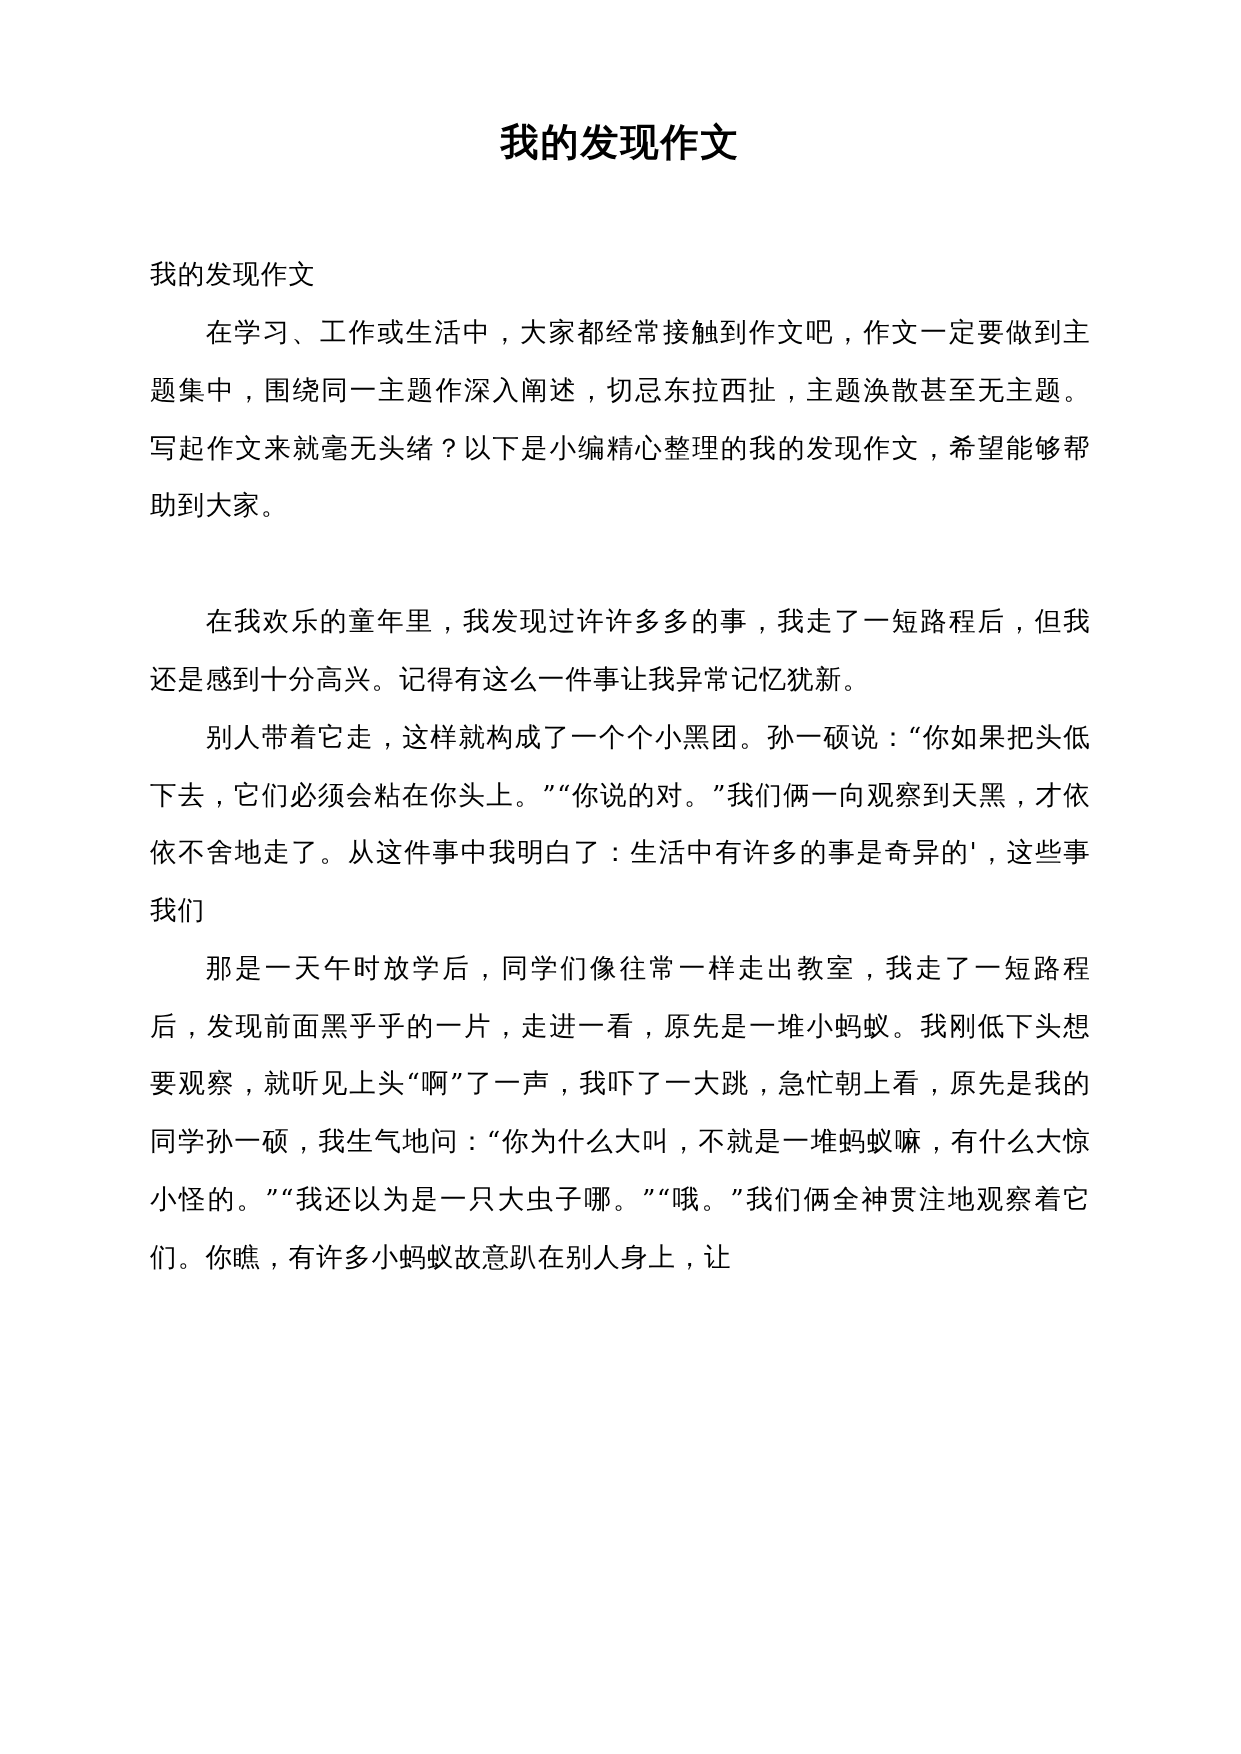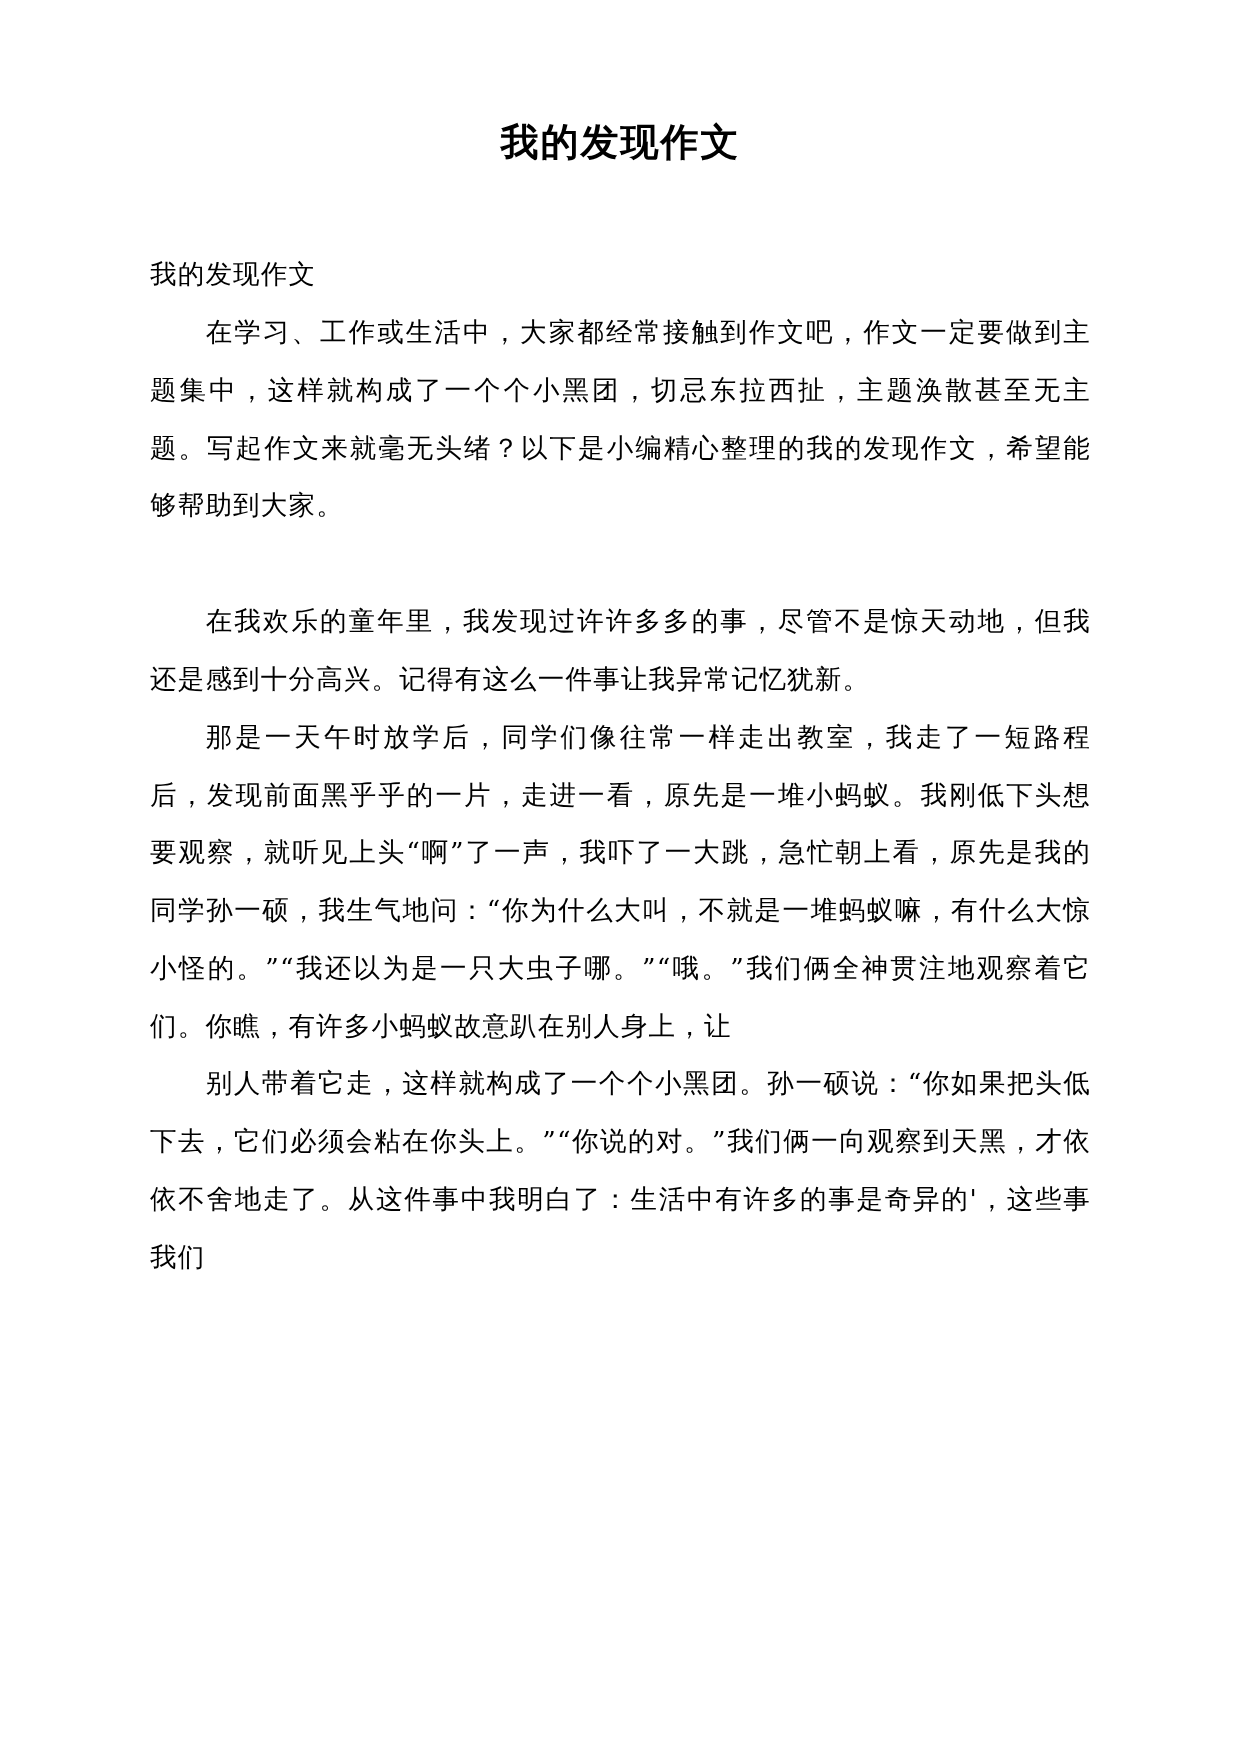--- a/index.html
+++ b/index.html
@@ -48,20 +48,20 @@
 </style>
 </head>
 <body>
 
 <div class="page">
 
   <h1 class="doc-title">我的发现作文</h1>
 
   <div class="body-block">
     <p class="para">我的发现作文</p>
-    <p class="para indent">在学习、工作或生活中，大家都经常接触到作文吧，作文一定要做到主题集中，这样就构成了一个个小黑团，切忌东拉西扯，主题涣散甚至无主题。写起作文来就毫无头绪？以下是小编精心整理的我的发现作文，希望能够帮助到大家。</p>
+    <p class="para indent">在学习、工作或生活中，大家都经常接触到作文吧，作文一定要做到主题集中，围绕同一主题作深入阐述，切忌东拉西扯，主题涣散甚至无主题。写起作文来就毫无头绪？以下是小编精心整理的我的发现作文，希望能够帮助到大家。</p>
     <div class="spacer-line"></div>
-    <p class="para indent">在我欢乐的童年里，我发现过许许多多的事，尽管不是惊天动地，但我还是感到十分高兴。记得有这么一件事让我异常记忆犹新。</p>
+    <p class="para indent">在我欢乐的童年里，我发现过许许多多的事，我走了一短路程后，但我还是感到十分高兴。记得有这么一件事让我异常记忆犹新。</p>
+    <p class="para indent">别人带着它走，这样就构成了一个个小黑团。孙一硕说：“你如果把头低下去，它们必须会粘在你头上。”“你说的对。”我们俩一向观察到天黑，才依依不舍地走了。从这件事中我明白了：生活中有许多的事是奇异的'，这些事我们</p>
     <p class="para indent">那是一天午时放学后，同学们像往常一样走出教室，我走了一短路程后，发现前面黑乎乎的一片，走进一看，原先是一堆小蚂蚁。我刚低下头想要观察，就听见上头“啊”了一声，我吓了一大跳，急忙朝上看，原先是我的同学孙一硕，我生气地问：“你为什么大叫，不就是一堆蚂蚁嘛，有什么大惊小怪的。”“我还以为是一只大虫子哪。”“哦。”我们俩全神贯注地观察着它们。你瞧，有许多小蚂蚁故意趴在别人身上，让</p>
-    <p class="para indent">别人带着它走，这样就构成了一个个小黑团。孙一硕说：“你如果把头低下去，它们必须会粘在你头上。”“你说的对。”我们俩一向观察到天黑，才依依不舍地走了。从这件事中我明白了：生活中有许多的事是奇异的'，这些事我们</p>
   </div>
 
 </div>
 
 </body></html>

